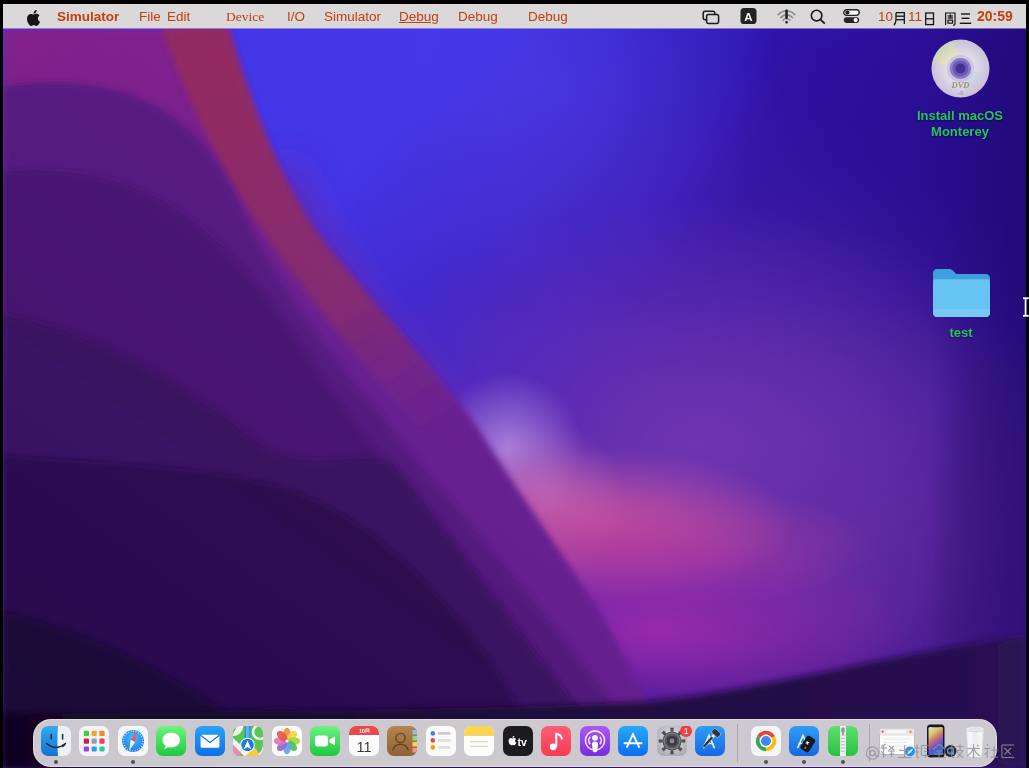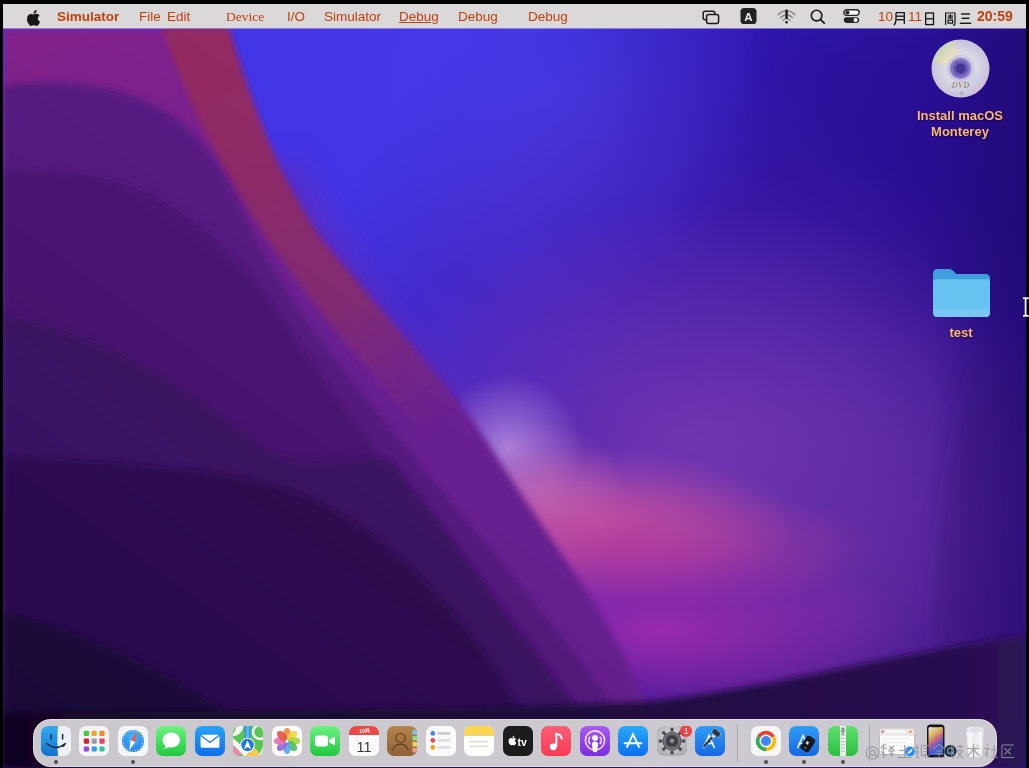--- a/index.html
+++ b/index.html
@@ -1,20 +1,20 @@
 <!DOCTYPE html>
 <html><head>
 <meta charset="utf-8">
 <style>
   html,body{margin:0;padding:0;background:#000;}
   body{width:1029px;height:768px;position:relative;overflow:hidden;font-family:"Liberation Sans",sans-serif;}
   #menubar{position:absolute;left:3px;top:4px;width:1023px;height:24px;background:#dad8d9;z-index:5;box-shadow:0 1px 0 rgba(200,188,232,0.55);}
   .mi{position:absolute;top:0;height:40px;line-height:25px;font-size:13.5px;color:#c2410c;white-space:nowrap;}
   #wp{position:absolute;left:3px;top:28px;z-index:1;}
-  .lbl{position:absolute;color:#fdba74;font-weight:bold;font-size:13px;text-align:center;z-index:3;text-shadow:0 1px 2px rgba(0,0,0,.55);}
+  .lbl{position:absolute;color:#22c55e;font-weight:bold;font-size:13px;text-align:center;z-index:3;text-shadow:0 1px 2px rgba(0,0,0,.55);}
   #dock{position:absolute;left:33px;top:719px;width:964px;height:48px;background:rgba(216,214,217,0.94);border:1px solid rgba(255,255,255,0.35);border-radius:18px;box-sizing:border-box;z-index:4;}
   .dk{position:absolute;width:30px;height:30px;top:726px;z-index:6;}
   .dot{position:absolute;width:4px;height:4px;border-radius:50%;background:#4e4e50;top:760px;z-index:6;}
   .sep{position:absolute;width:1px;height:38px;top:724px;background:rgba(60,60,60,0.25);z-index:6;}
   #wm{position:absolute;left:863px;top:740px;z-index:9;opacity:0.88;}
 </style>
 </head>
 <body>
 <div id="menubar">
 <svg style="position:absolute;left:23px;top:6px" width="15" height="16" viewBox="0 0 814 1000">

